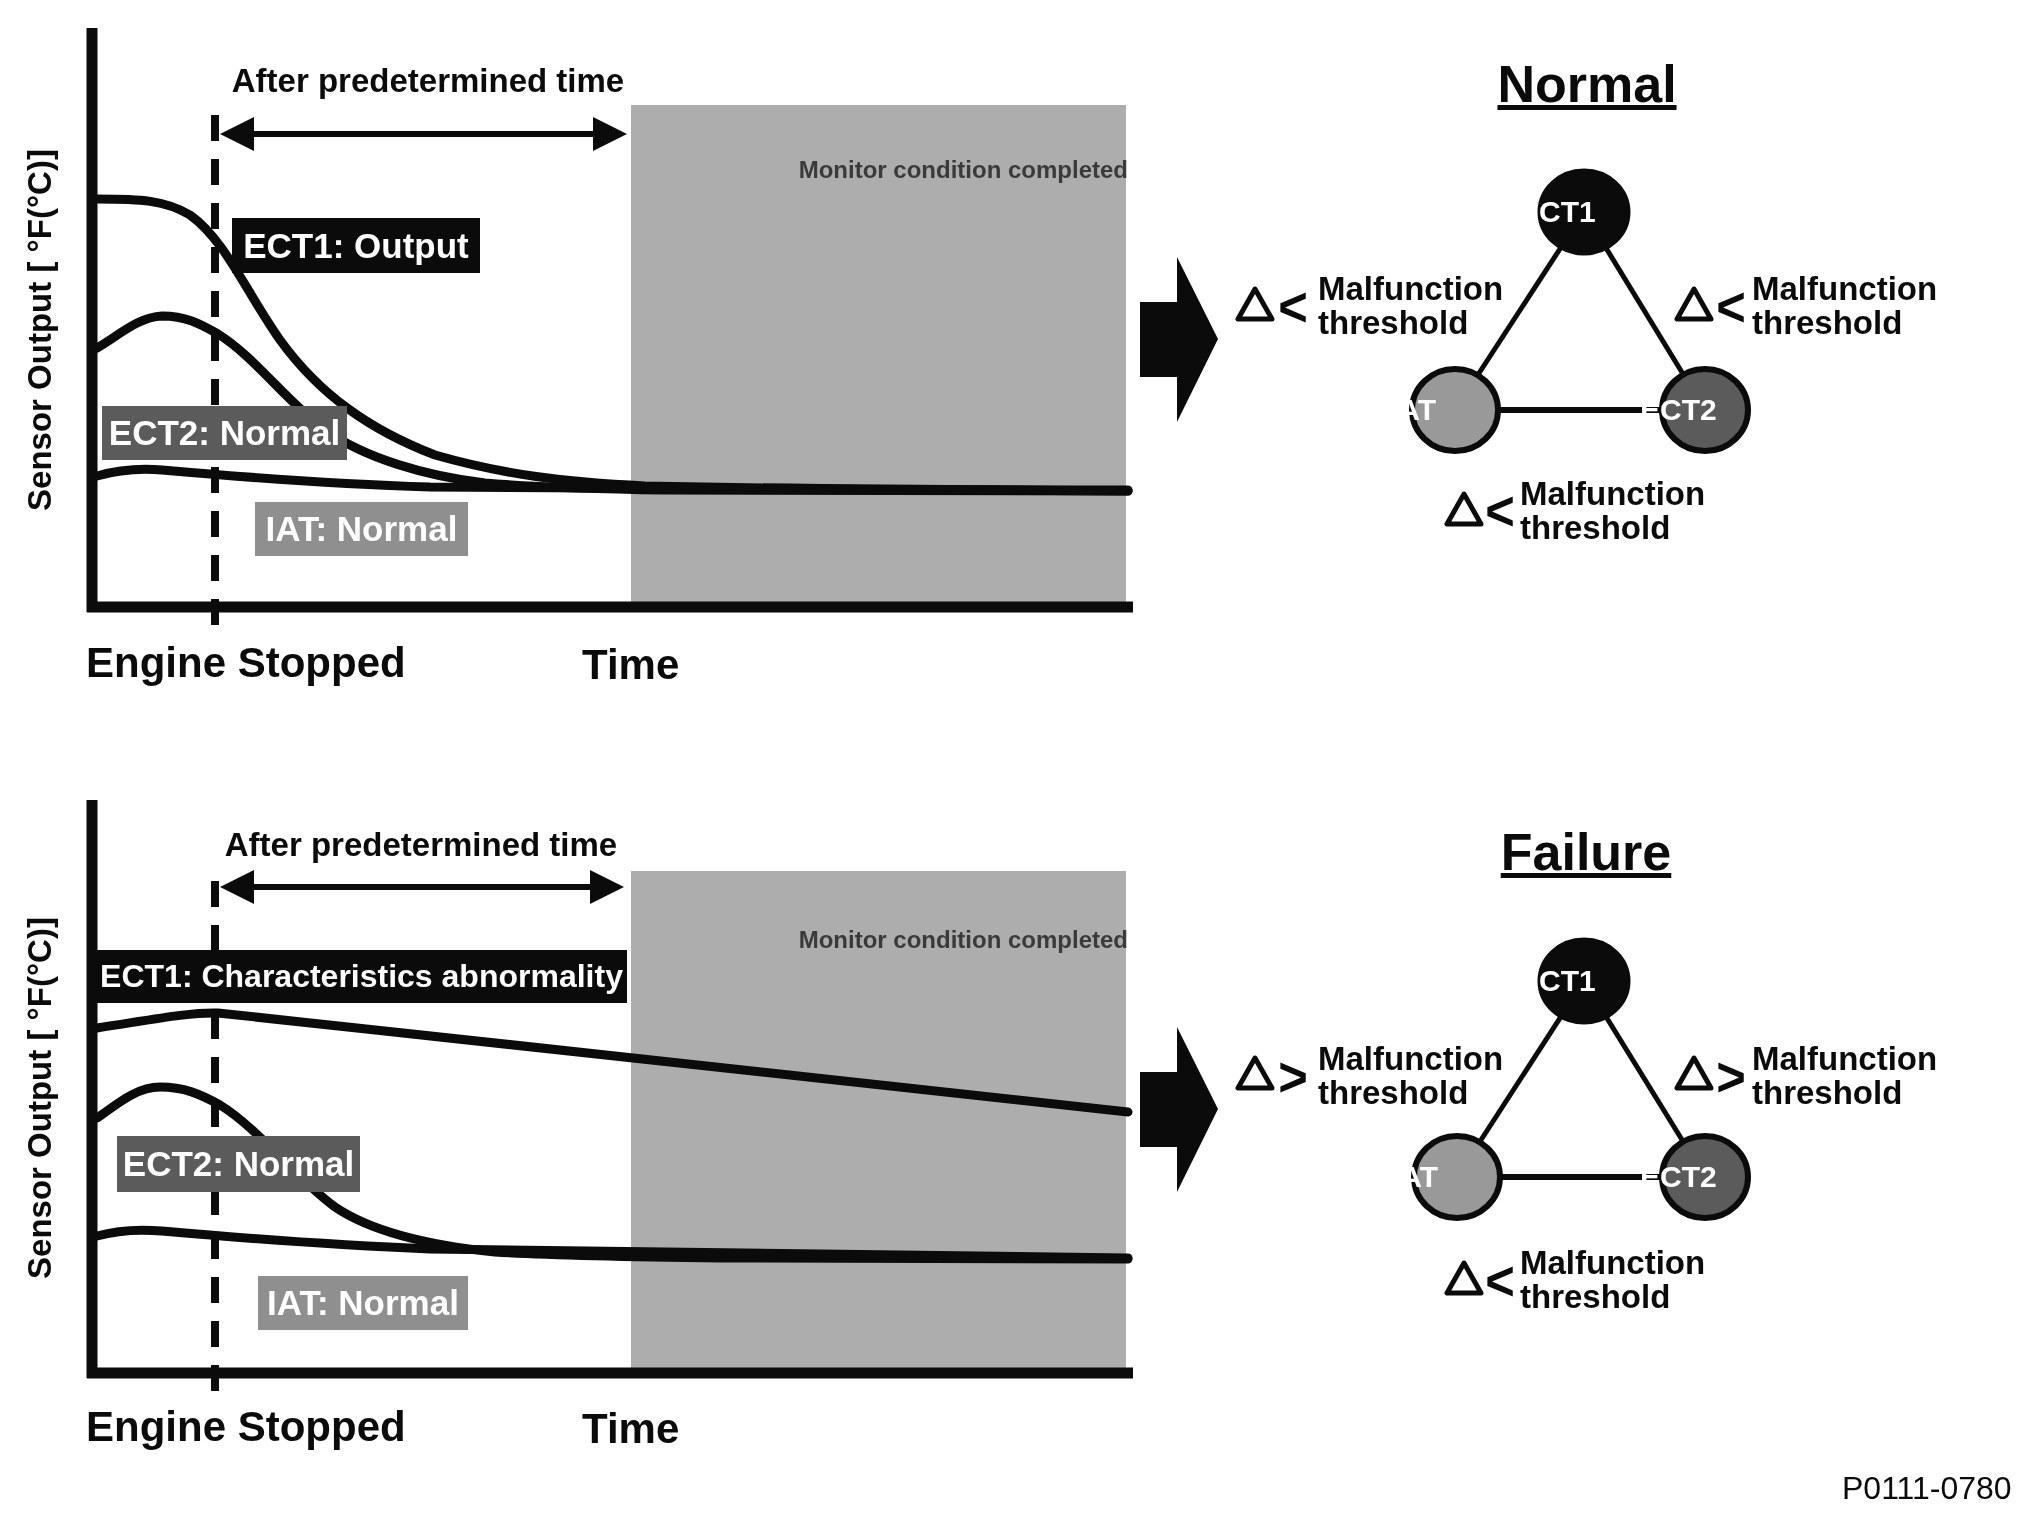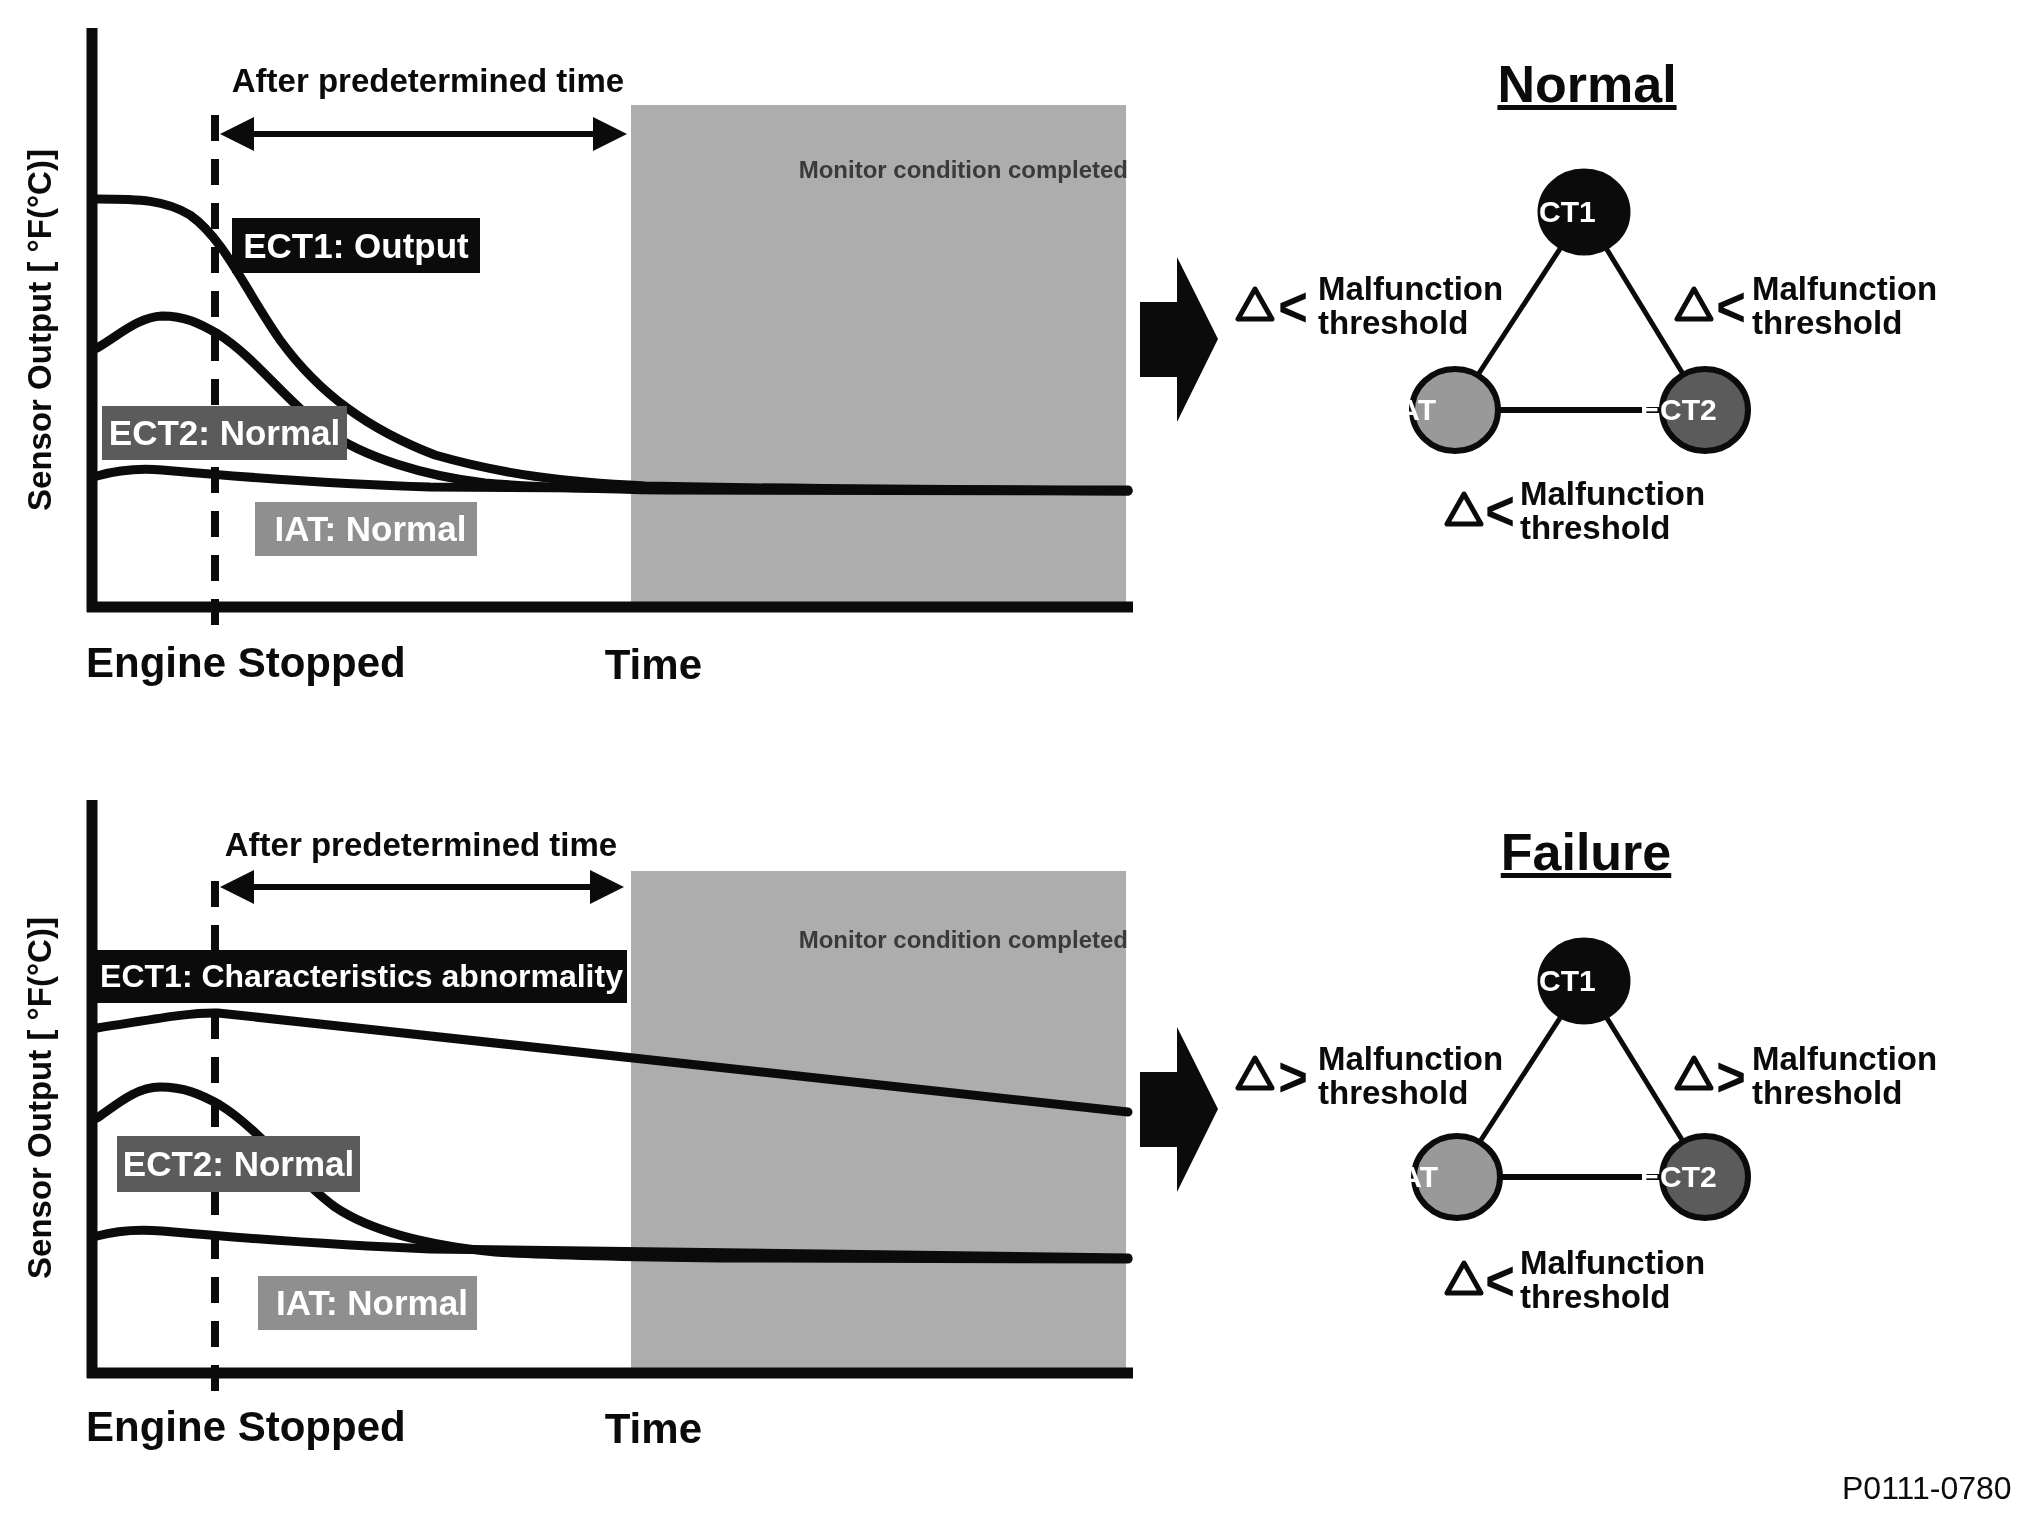--- a/index.html
+++ b/index.html
@@ -4,26 +4,26 @@
 <style>
   html,body{margin:0;padding:0;background:#ffffff;}
   body{font-family:"Liberation Sans", sans-serif;}
   .stage{position:relative;width:2026px;height:1516px;background:#ffffff;overflow:hidden;}
   .stage svg{position:absolute;left:0;top:0;}
   .txt{position:absolute;color:var(--ink);font-weight:bold;white-space:nowrap;}
   .ylab{font-size:33px;transform:translate(-50%,-50%) rotate(-90deg);}
   .title-sm{font-size:33px;text-align:center;}
   .monitor{font-size:24px;text-align:right;color:var(--monitor-text);}
   .axis-cap{font-size:42px;}
-  .center{text-align:right;}
+  .center{text-align:left;}
   .labelbox{position:absolute;display:flex;align-items:center;justify-content:center;
             color:#ffffff;font-weight:bold;font-size:35px;white-space:nowrap;}
   .bb-black{background:var(--ink);}
   .bb-ect2{background:var(--ect2-gray);}
-  .bb-iat{background:var(--iat-box-gray);padding-left:9px;}
+  .bb-iat{background:var(--iat-box-gray);}
   .big-title{font-size:52px;text-align:center;text-decoration:underline;}
   .node-label{position:absolute;width:130px;color:#ffffff;
               font-weight:bold;font-size:30px;transform:translate(-50%,-50%);white-space:nowrap;}
   .thr{position:absolute;color:var(--ink);font-weight:bold;font-size:33px;line-height:34px;white-space:nowrap;}
   .rel{position:absolute;color:var(--ink);font-weight:bold;font-size:44px;
        transform:translate(-50%,-50%) scale(1.15,1.25);white-space:nowrap;}
   .figcode{position:absolute;color:var(--ink);font-size:32px;font-weight:normal;white-space:nowrap;}
 </style>
 </head>
 <body>

